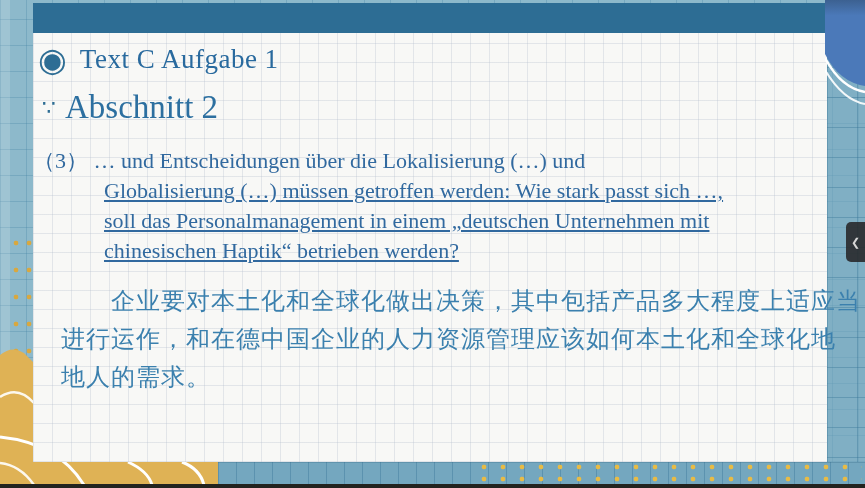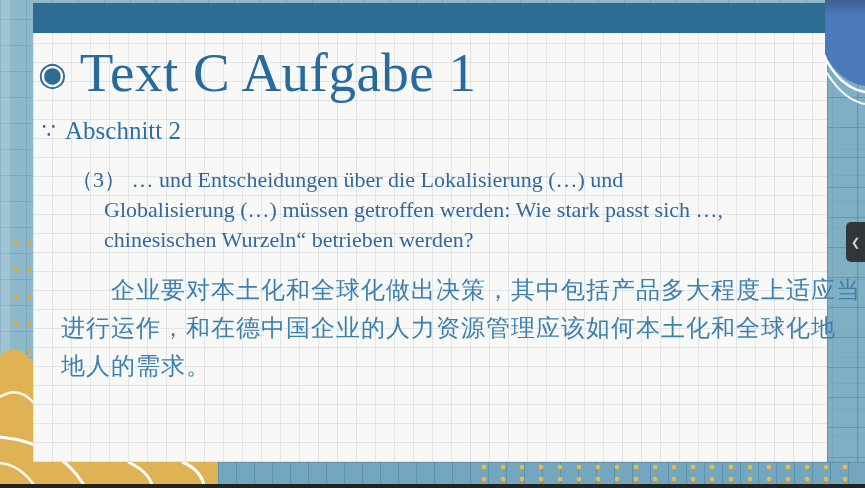--- a/index.html
+++ b/index.html
@@ -28,27 +28,27 @@
   .top-bar{position:absolute;left:33px;top:3px;width:794px;height:30px;background:#2d6d94;}
   .card{
     position:absolute;left:33px;top:33px;width:794px;height:429px;
     background-color:#f8f8f6;
     background-image:
       repeating-linear-gradient(0deg, rgba(176,186,202,.30) 0 1px, transparent 1px 19px),
       repeating-linear-gradient(90deg, rgba(176,186,202,.30) 0 1px, transparent 1px 19px);
   }
   .title-row{display:flex;align-items:center;gap:13px;margin:10px 0 0 5px;}
   .title-bullet{font-family:"DejaVu Sans",sans-serif;font-size:33px;line-height:1;color:#2d6d94;}
-  .title-text{font-size:55px;line-height:1.1;color:#296a9e;letter-spacing:.5px;}
+  .title-text{font-size:27px;line-height:1.1;color:#296a9e;letter-spacing:.5px;}
   .subtitle-row{display:flex;align-items:center;gap:9px;margin:13px 0 0 9px;}
   .because{font-family:"DejaVu Sans",sans-serif;font-size:22px;color:#2d6d94;line-height:1;}
-  .subtitle-text{font-size:25px;color:#2c6fa0;}
+  .subtitle-text{font-size:33px;color:#2c6fa0;}
   .de-block{margin-top:20px;}
-  .de-line{font-size:22px;line-height:30px;color:#31699f;margin-left:38px;white-space:nowrap;}
-  .de-line.cont{margin-left:71px;}
+  .de-line{font-size:22px;line-height:30px;color:#31699f;white-space:nowrap;}
+  .de-line.cont{margin-left:71px;text-decoration:underline;}
   .zh-block{margin-top:13px;font-family:"DejaVu Sans",sans-serif;}
   .zh-line{font-size:24px;line-height:38px;color:#3b80ae;margin-left:28px;white-space:nowrap;letter-spacing:1px;}
   .zh-line.indent{padding-left:50px;margin-top:16px;}
   .corner-svg{position:absolute;left:825px;top:0;width:40px;height:110px;}
   .bottom-band{
     position:absolute;left:218px;top:462px;width:647px;height:22px;
     background-color:#74a7bf;
     background-image:repeating-linear-gradient(90deg, rgba(54,116,150,.40) 0 1px, transparent 1px 18px);
     border-top:1px solid rgba(40,90,120,.25);
   }
@@ -94,21 +94,22 @@
       <span class="title-bullet">◉</span>
       <span class="title-text">Text C Aufgabe 1</span>
     </div>
     <div class="subtitle-row">
       <span class="because">∵</span>
       <span class="subtitle-text">Abschnitt 2</span>
     </div>
     <div class="de-block">
       <div class="de-line">（3） … und Entscheidungen über die Lokalisierung (…) und</div>
       <div class="de-line cont">Globalisierung (…) müssen getroffen werden: Wie stark passt sich …,</div>
-      <div class="de-line cont">chinesischen Wurzeln“ betrieben werden?</div>
+      <div class="de-line cont">soll das Personalmanagement in einem „deutschen Unternehmen mit</div>
+      <div class="de-line cont">chinesischen Haptik“ betrieben werden?</div>
     </div>
     <div class="zh-block">
       <div class="zh-line indent">企业要对本土化和全球化做出决策，其中包括产品多大程度上适应当</div>
       <div class="zh-line">进行运作，和在德中国企业的人力资源管理应该如何本土化和全球化地</div>
       <div class="zh-line">地人的需求。</div>
     </div>
   </div>
 
   <svg class="corner-svg" viewBox="0 0 40 110">
     <defs>

